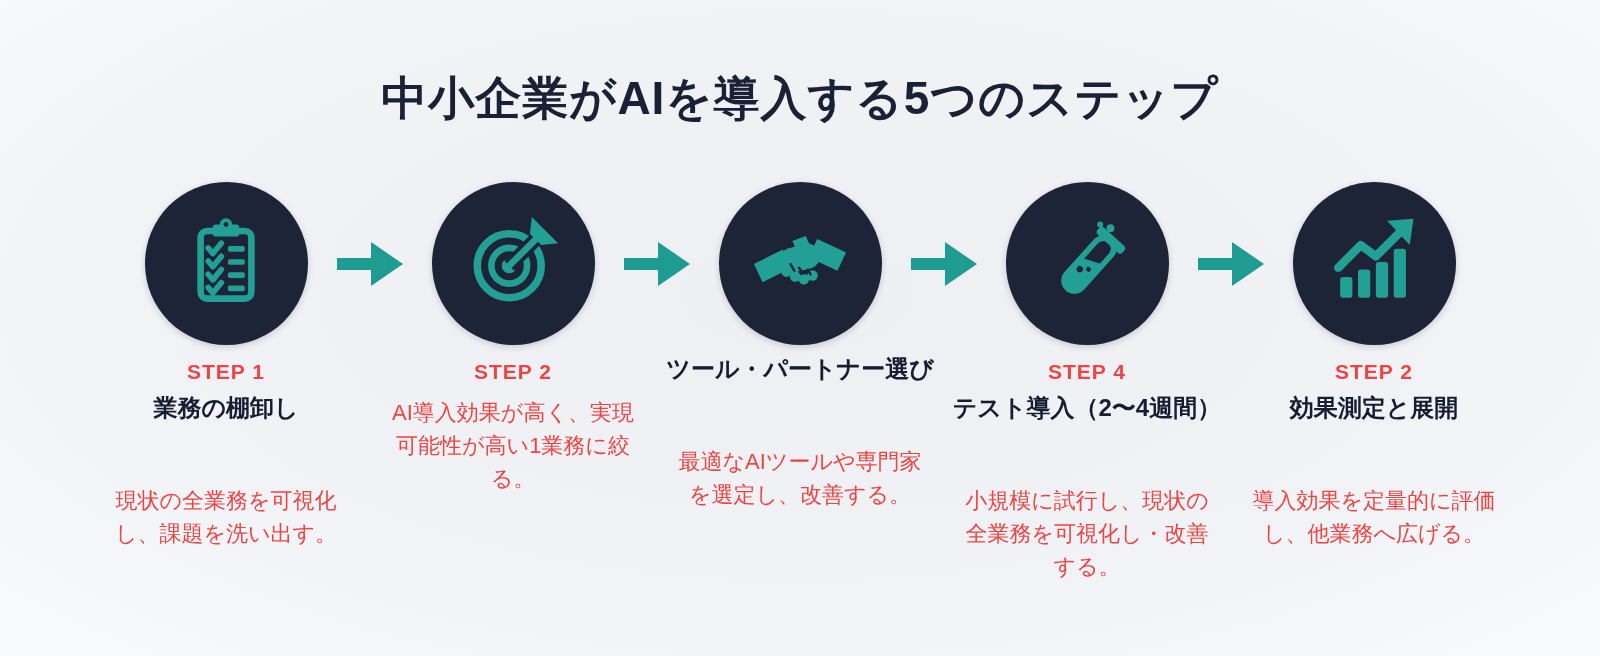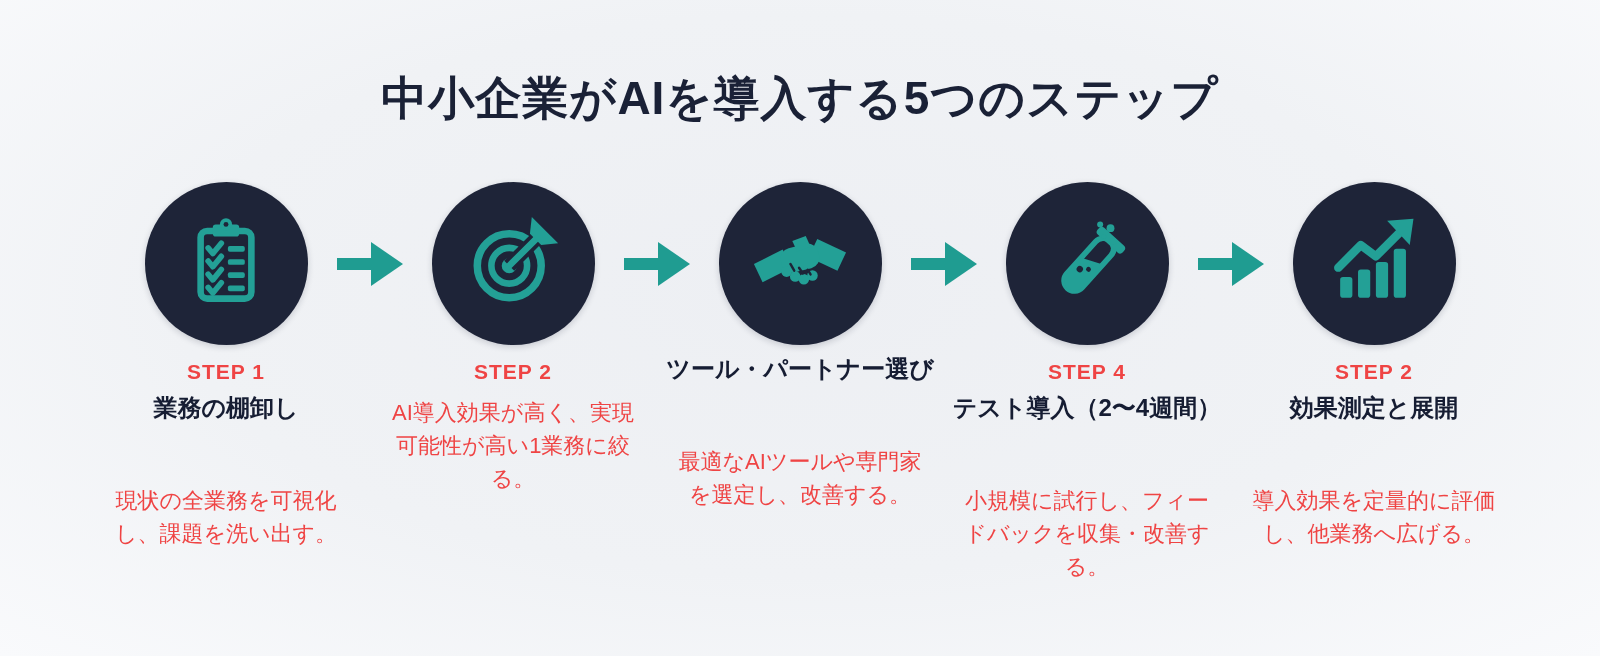--- a/index.html
+++ b/index.html
@@ -161,21 +161,21 @@
               <circle cx="64" cy="10" r="3.2"></circle>
               <circle cx="75" cy="14" r="4.2"></circle>
               <circle cx="68" cy="23" r="2.6"></circle>
               <circle cx="78" cy="28" r="3.6"></circle>
             </g>
           </svg>
         </span>
       </div>
       <div class="step-label">STEP 4</div>
       <div class="step-title">テスト導入（2〜4週間）</div>
-      <div class="step-desc">小規模に試行し、フィードバックを収集・改善する。</div>
+      <div class="step-desc">小規模に試行し、現状の全業務を可視化し・改善する。</div>
     </div>
 
     <div class="arrow-slot">
       <svg viewBox="0 0 66 46" width="66" height="46">
         <rect x="0" y="17" width="40" height="12" fill="#1f9c91"></rect>
         <polygon points="34,1 66,23 34,45" fill="#1f9c91"></polygon>
       </svg>
     </div>
 
     <div class="step-col">

